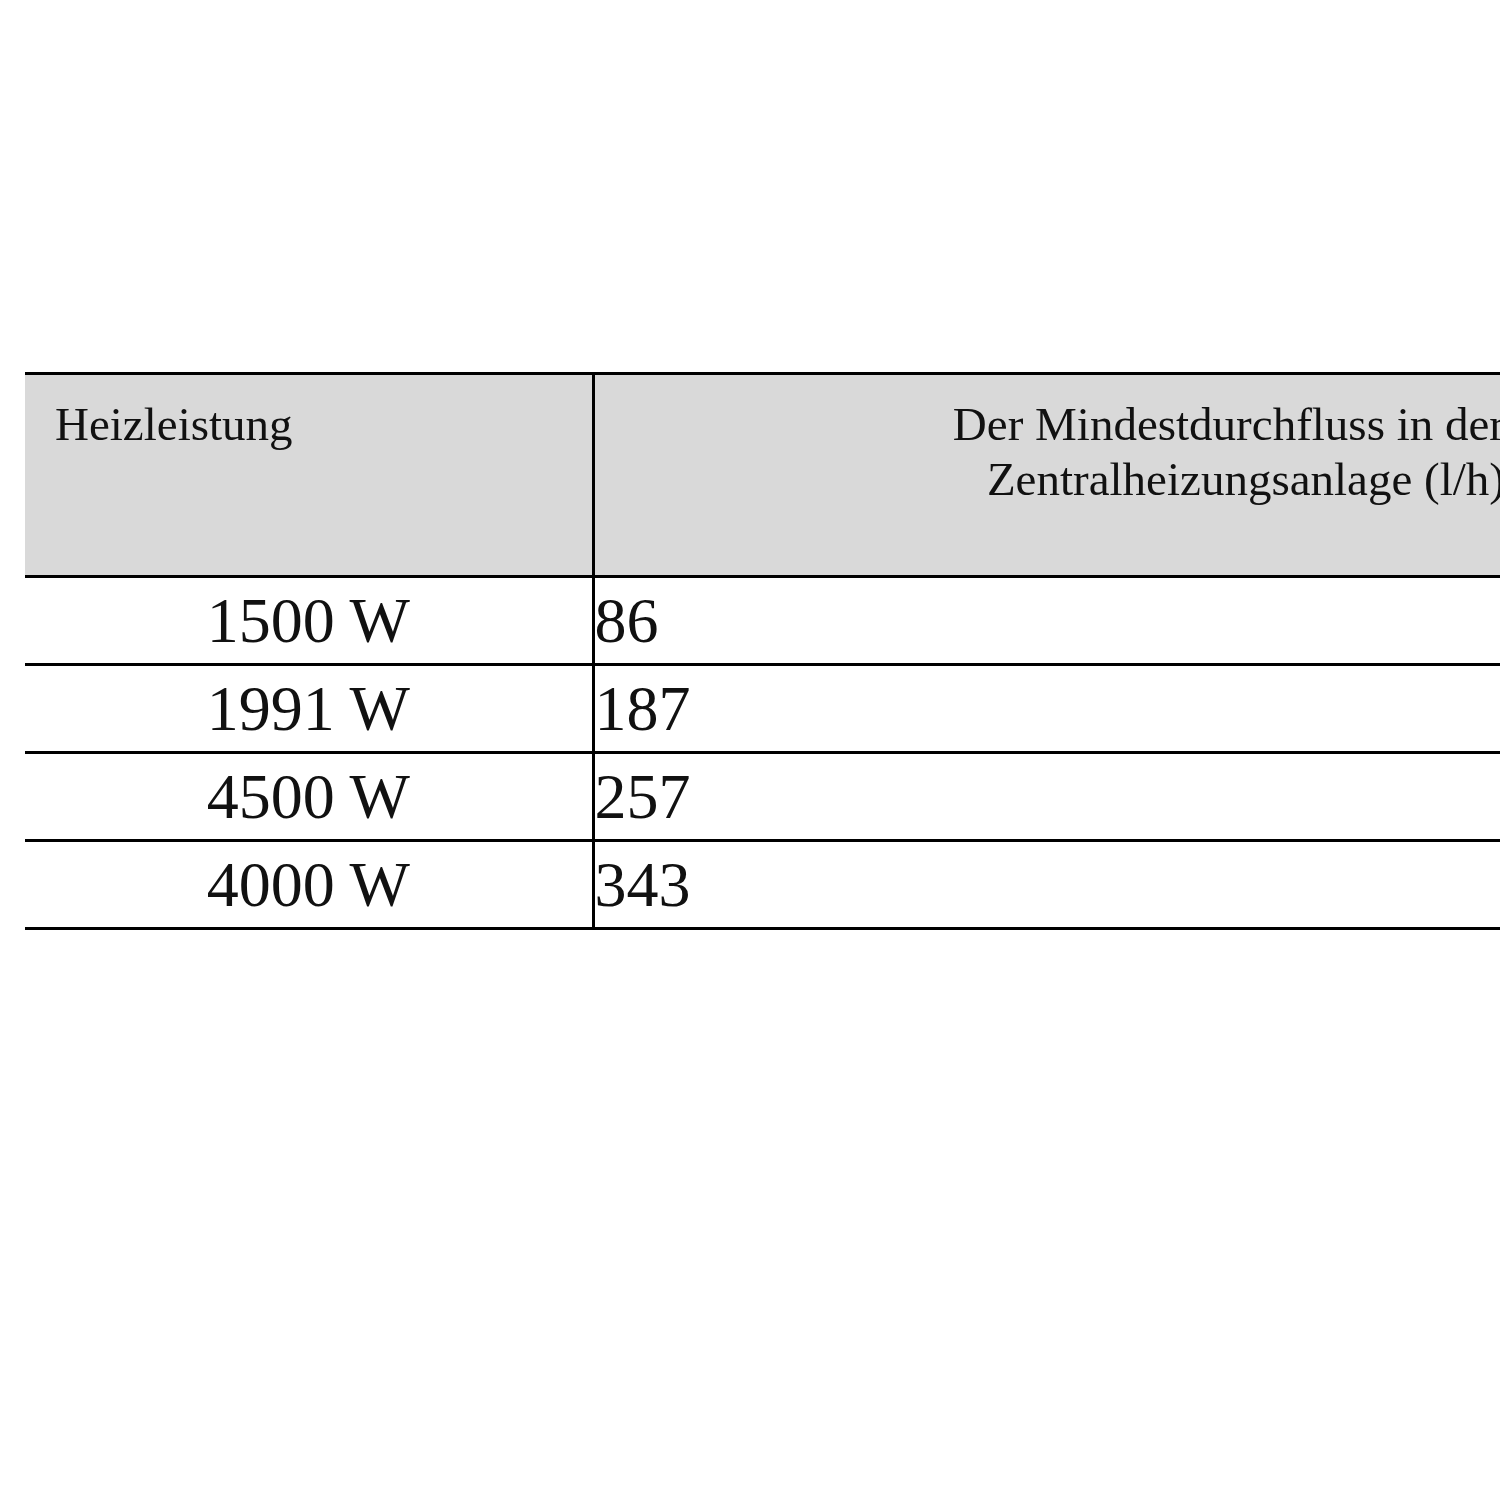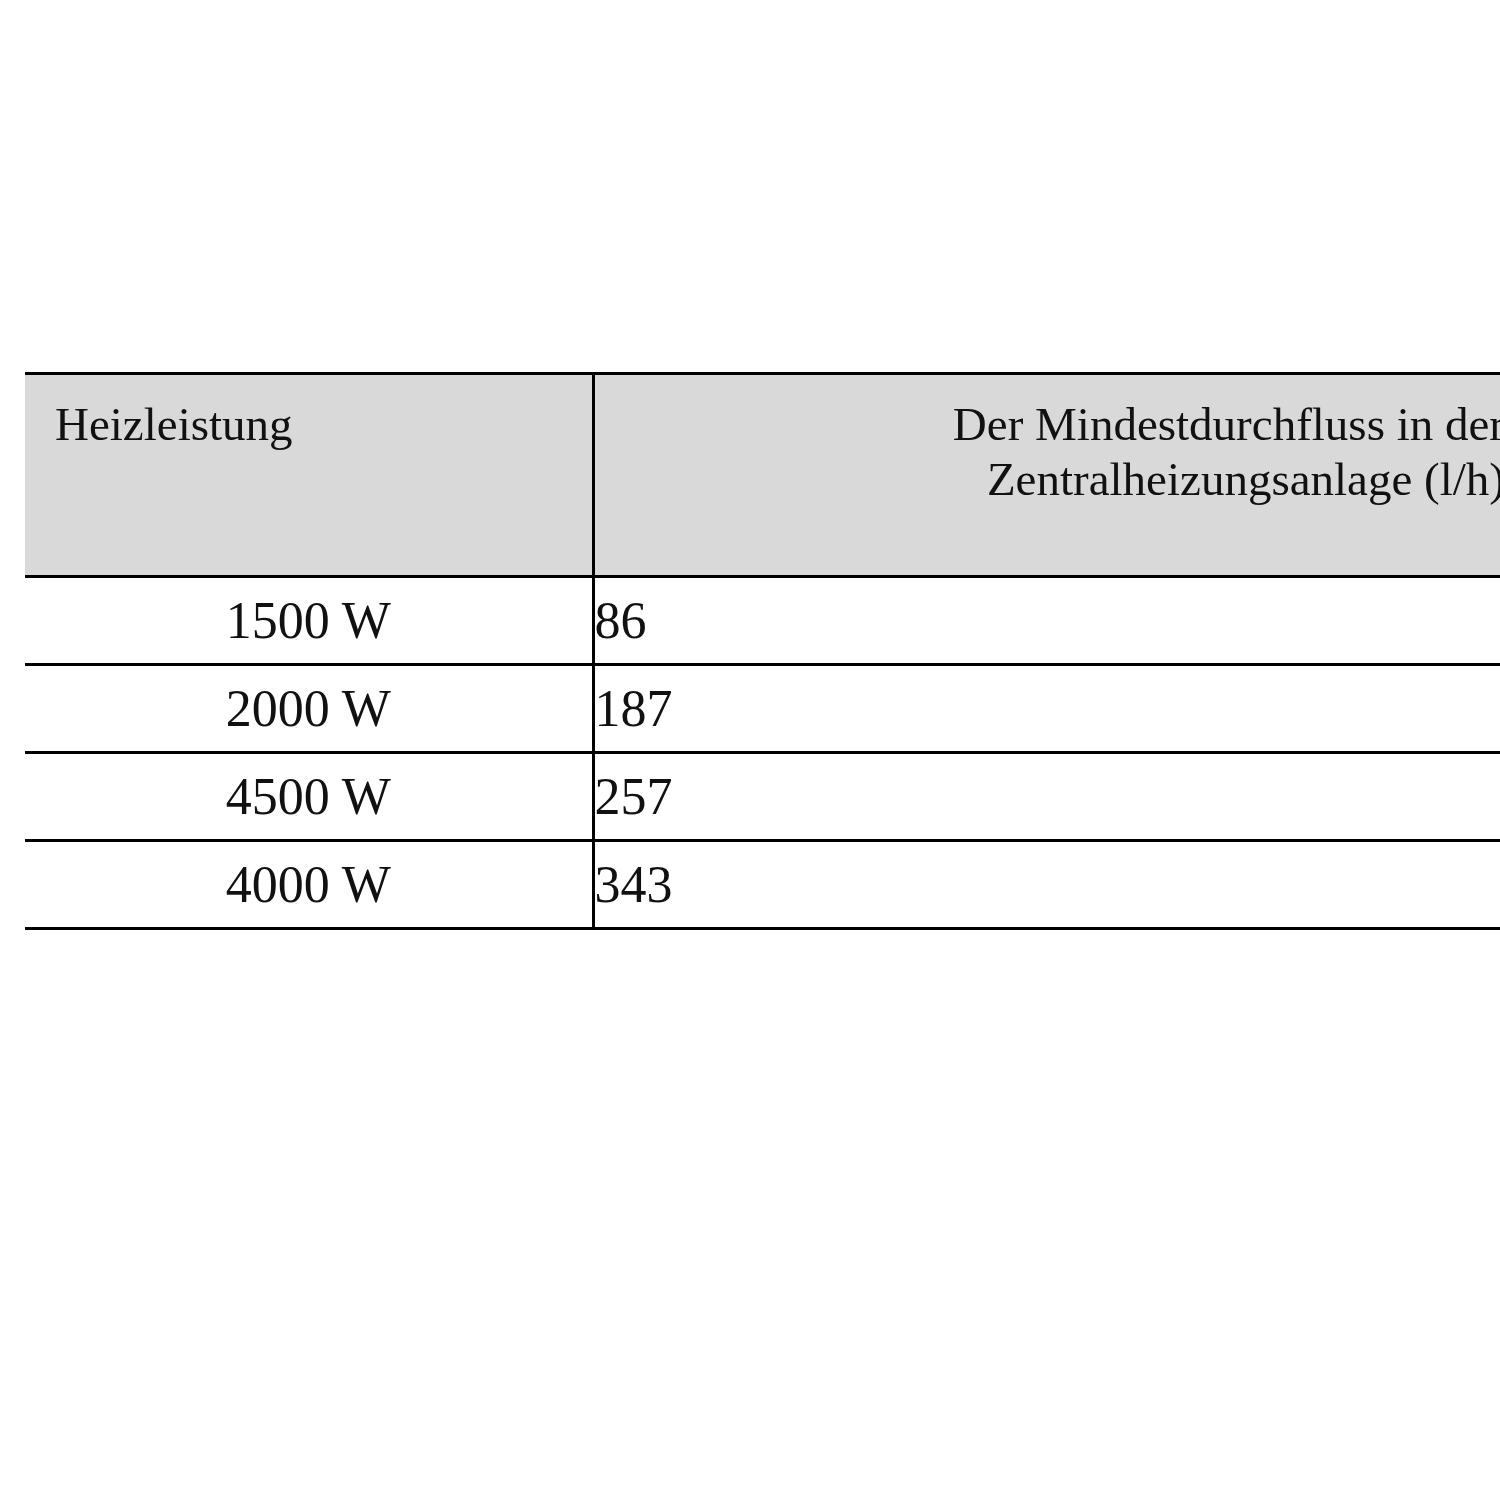--- a/index.html
+++ b/index.html
@@ -65,21 +65,21 @@
     padding-top: 22px;
   }
 
   thead th.head-flow {
     text-align: right;
     padding: 22px 20px 0 18px;
     vertical-align: top;
   }
 
   tbody td {
-    font-size: 52px;
+    font-size: 64px;
     height: 85px;
     border-top: 2px solid #000000;
     border-bottom: 2px solid #000000;
   }
 
   tbody tr:last-child td {
     border-bottom: 3px solid #000000;
   }
 
   tbody td.cell-power {
@@ -108,21 +108,21 @@
           <div>Zentralheizungsanlage (l/h)</div>
         </th>
       </tr>
     </thead>
     <tbody>
       <tr>
         <td class="cell-power col-sep">1500 W</td>
         <td class="cell-flow">86</td>
       </tr>
       <tr>
-        <td class="cell-power col-sep">2000 W</td>
+        <td class="cell-power col-sep">1991 W</td>
         <td class="cell-flow">187</td>
       </tr>
       <tr>
         <td class="cell-power col-sep">4500 W</td>
         <td class="cell-flow">257</td>
       </tr>
       <tr>
         <td class="cell-power col-sep">4000 W</td>
         <td class="cell-flow">343</td>
       </tr>

